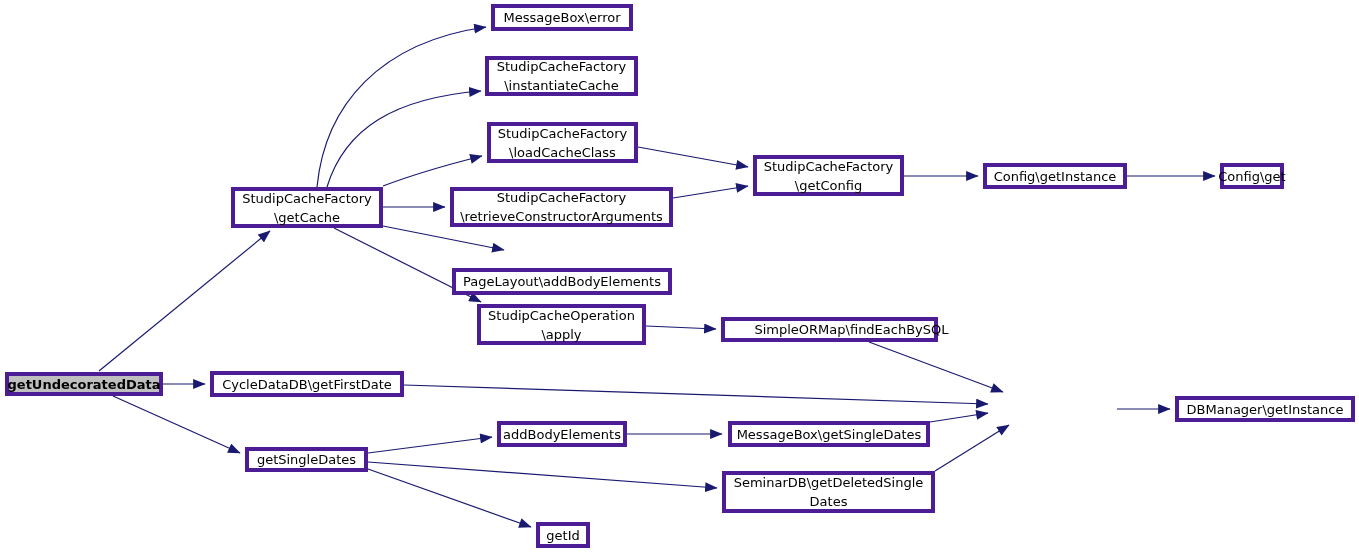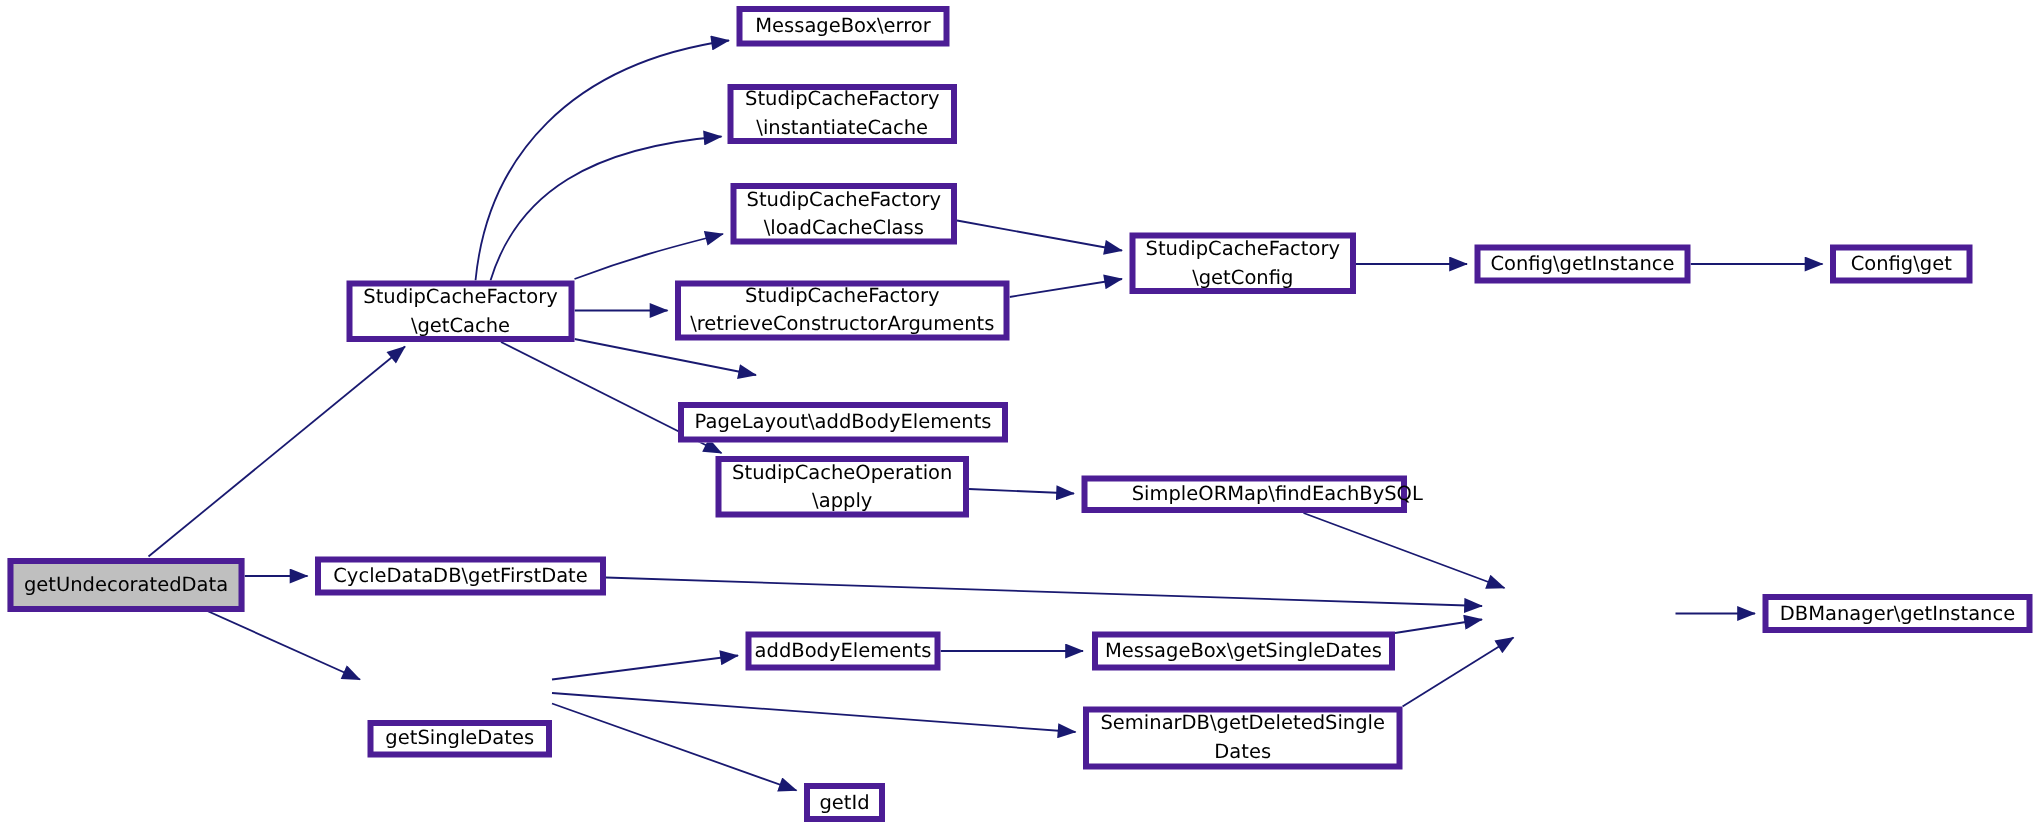--- a/index.html
+++ b/index.html
@@ -75,28 +75,28 @@
     <path class="edge" d="M 404,385 L 988,404" marker-end="url(#arrow)"></path>
     <path class="edge" d="M 368,453 L 492,437" marker-end="url(#arrow)"></path>
     <path class="edge" d="M 368,462 L 717,488" marker-end="url(#arrow)"></path>
     <path class="edge" d="M 368,469 L 531,527" marker-end="url(#arrow)"></path>
     <path class="edge" d="M 627,434 L 722,434" marker-end="url(#arrow)"></path>
     <path class="edge" d="M 930,422 L 988,413" marker-end="url(#arrow)"></path>
     <path class="edge" d="M 935,471 L 1009,425" marker-end="url(#arrow)"></path>
     <path class="edge" d="M 1117,409 L 1170,409" marker-end="url(#arrow)"></path>
   </svg>
 
-  <div class="node highlight" style="left:5px; top:372px; width:158px; height:36px;">getUndecoratedData</div>
+  <div class="node highlight" style="left:5px; top:372px; width:158px; height:24px;font-weight:bold;">getUndecoratedData</div>
 
   <div class="node" style="left:231px; top:187px; width:152px; height:41px;">StudipCacheFactory
 \getCache</div>
 
   <div class="node" style="left:210px; top:371px; width:194px; height:26px;">CycleDataDB\getFirstDate</div>
 
-  <div class="node" style="left:245px; top:447px; width:123px; height:25px;margin-top:33px;">getSingleDates</div>
+  <div class="node" style="left:245px; top:447px; width:123px; height:25px;">getSingleDates</div>
 
   <div class="node" style="left:491px; top:4px; width:142px; height:27px;">MessageBox\error</div>
 
   <div class="node" style="left:485px; top:56px; width:153px; height:40px;">StudipCacheFactory
 \instantiateCache</div>
 
   <div class="node" style="left:487px; top:122px; width:151px; height:41px;">StudipCacheFactory
 \loadCacheClass</div>
 
   <div class="node" style="left:450px; top:187px; width:223px; height:40px;">StudipCacheFactory
@@ -105,21 +105,21 @@
   <div class="node" style="left:452px; top:268px; width:220px; height:27px;">PageLayout\addBodyElements</div>
 
   <div class="node" style="left:477px; top:304px; width:169px; height:41px;">StudipCacheOperation
 \apply</div>
 
   <div class="node" style="left:753px; top:155px; width:151px; height:41px;">StudipCacheFactory
 \getConfig</div>
 
   <div class="node" style="left:983px; top:163px; width:144px; height:26px;">Config\getInstance</div>
 
-  <div class="node" style="left:1220px; top:163px; width:95px; height:26px;">Config\get</div>
+  <div class="node" style="left:1220px; top:163px; width:64px; height:26px;">Config\get</div>
 
   <div class="node" style="left:721px; top:317px; width:217px; height:25px;padding-left:44px;">SimpleORMap\findEachBySQL</div>
 
 
   <div class="node" style="left:1175px; top:396px; width:180px; height:26px;">DBManager\getInstance</div>
 
   <div class="node" style="left:497px; top:421px; width:130px; height:26px;">addBodyElements</div>
 
   <div class="node" style="left:728px; top:421px; width:202px; height:26px;">MessageBox\getSingleDates</div>
 

